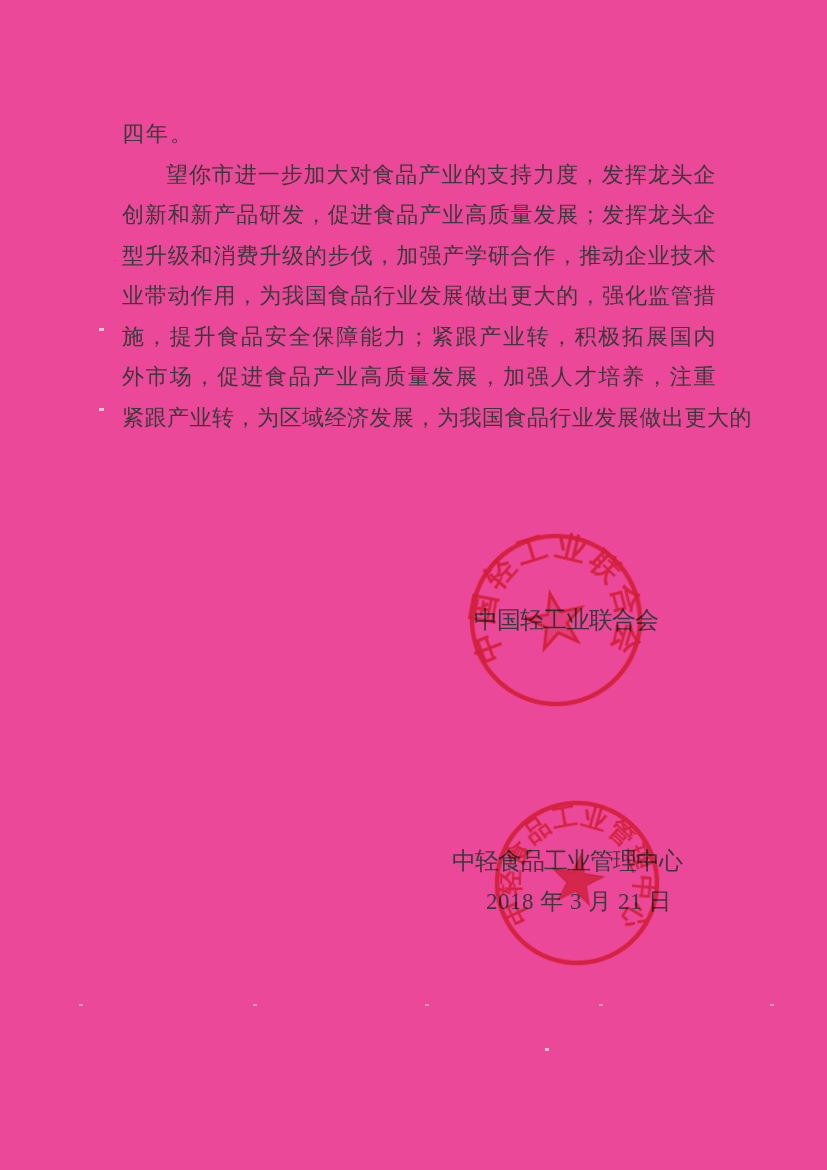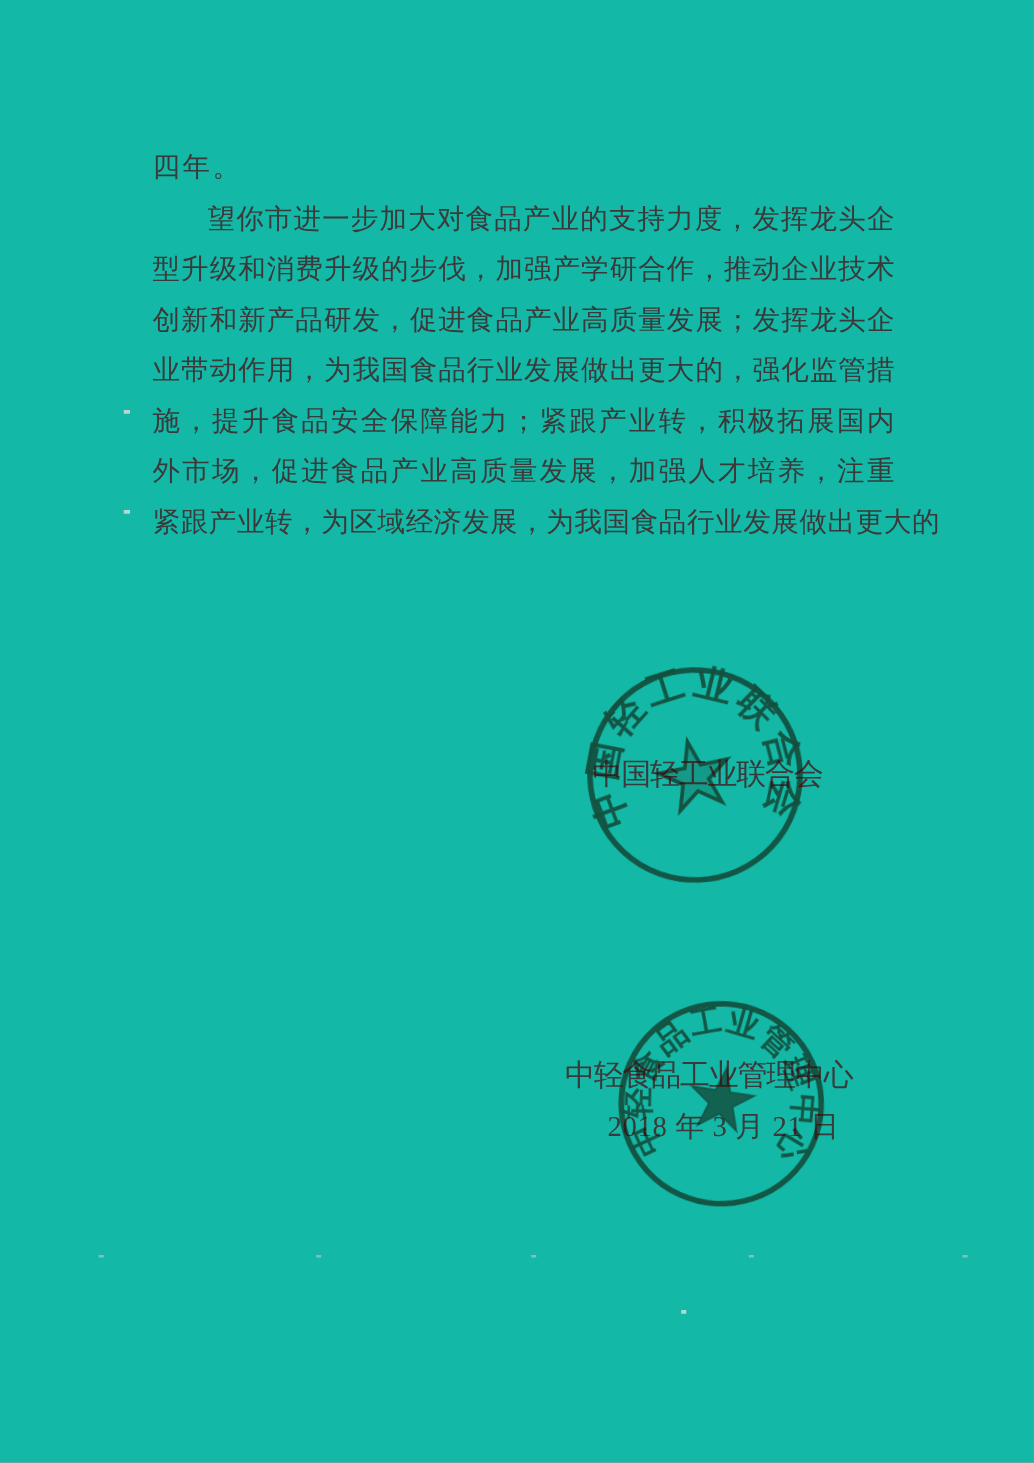--- a/index.html
+++ b/index.html
@@ -1,21 +1,21 @@
 <!DOCTYPE html>
 <html><head>
 <meta charset="utf-8">
 <style>
   html, body { margin: 0; padding: 0; background: #888; }
   .page {
     position: relative;
     width: 827px;
     height: 1170px;
     margin: 0 auto;
-    background: #14b8a6;
+    background: #ec4899;
     overflow: hidden;
     font-family: "Liberation Serif", serif;
   }
 
   
   .letter-body {
     position: absolute;
     left: 122px;
     top: 114px;
     width: 594px;
@@ -75,22 +75,22 @@
   .smudge { position: absolute; background: #dedede; opacity: 0.8; z-index: 1; }
 </style>
 </head>
 <body>
 
 <div class="page">
 
   <div class="letter-body">
     <div class="letter-line short-line">四年。</div>
     <div class="letter-line first-of-para">望你市进一步加大对食品产业的支持力度，发挥龙头企</div>
+    <div class="letter-line">创新和新产品研发，促进食品产业高质量发展；发挥龙头企</div>
     <div class="letter-line">型升级和消费升级的步伐，加强产学研合作，推动企业技术</div>
-    <div class="letter-line">创新和新产品研发，促进食品产业高质量发展；发挥龙头企</div>
     <div class="letter-line">业带动作用，为我国食品行业发展做出更大的，强化监管措</div>
     <div class="letter-line">施，提升食品安全保障能力；紧跟产业转，积极拓展国内</div>
     <div class="letter-line">外市场，促进食品产业高质量发展，加强人才培养，注重</div>
     <div class="letter-line">紧跟产业转，为区域经济发展，为我国食品行业发展做出更大的</div>
   </div>
 
   <div class="sig-text" id="sig-org-1">中国轻工业联合会</div>
 
   <div class="sig-text" id="sig-org-2">中轻食品工业管理中心</div>
   <div class="sig-text" id="sig-date">2018 年 3 月 21 日</div>

